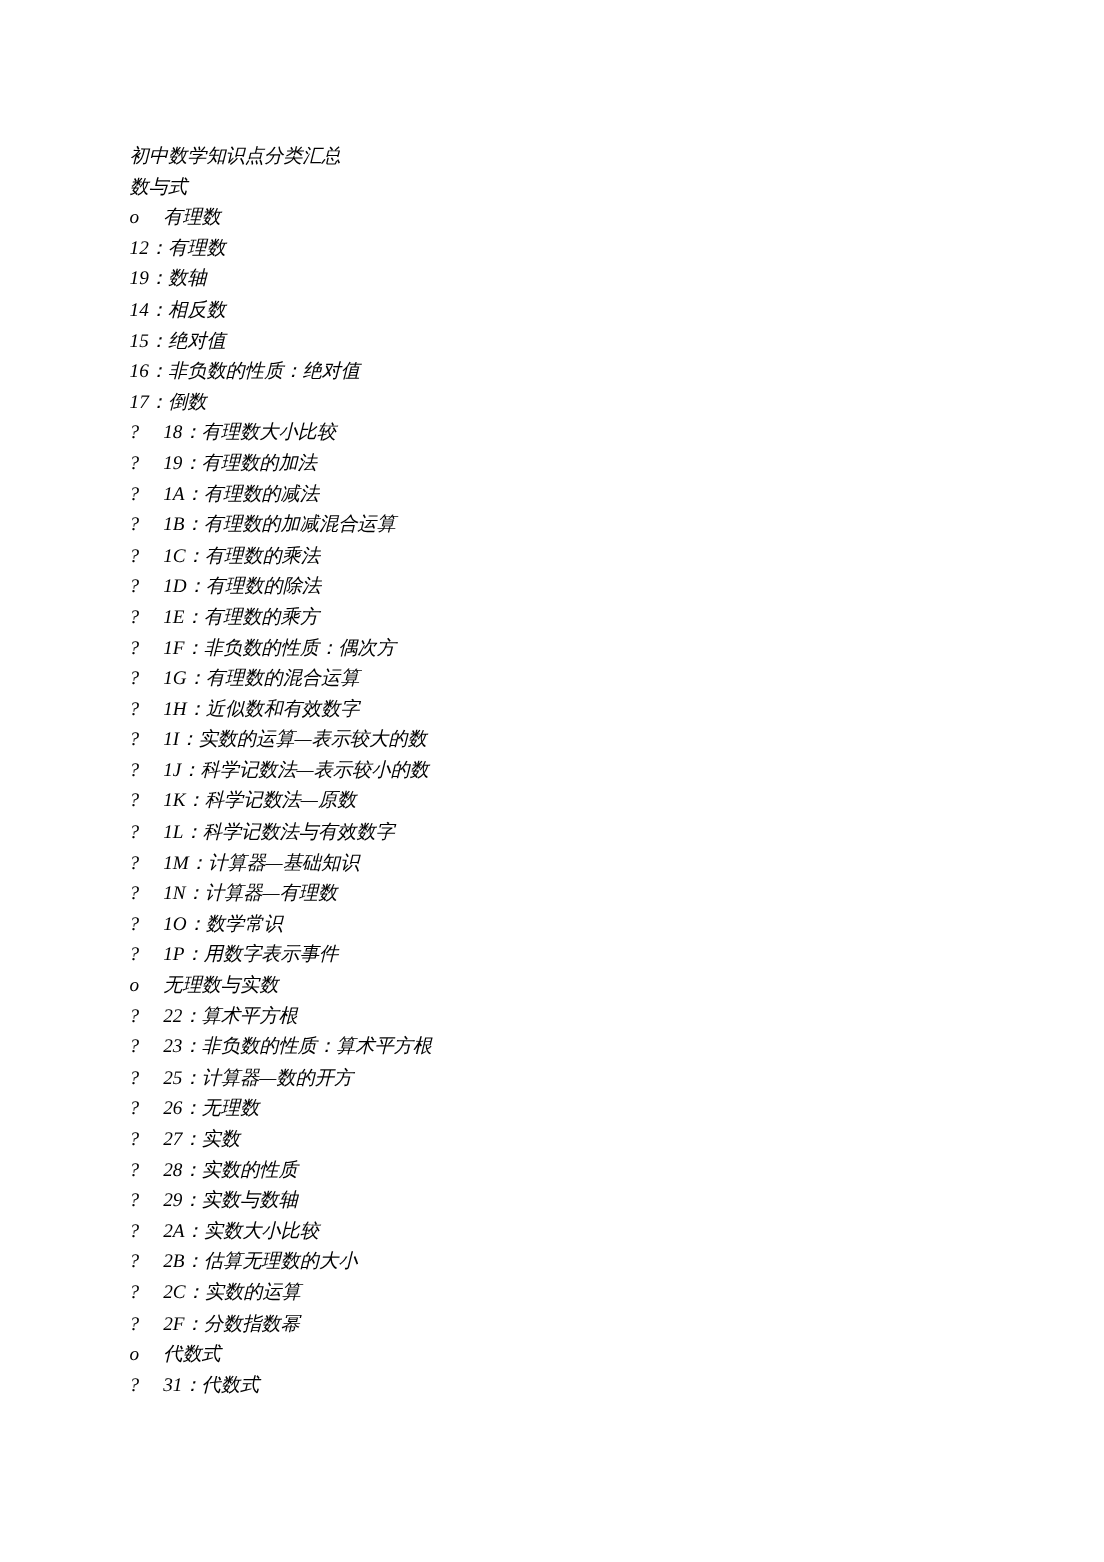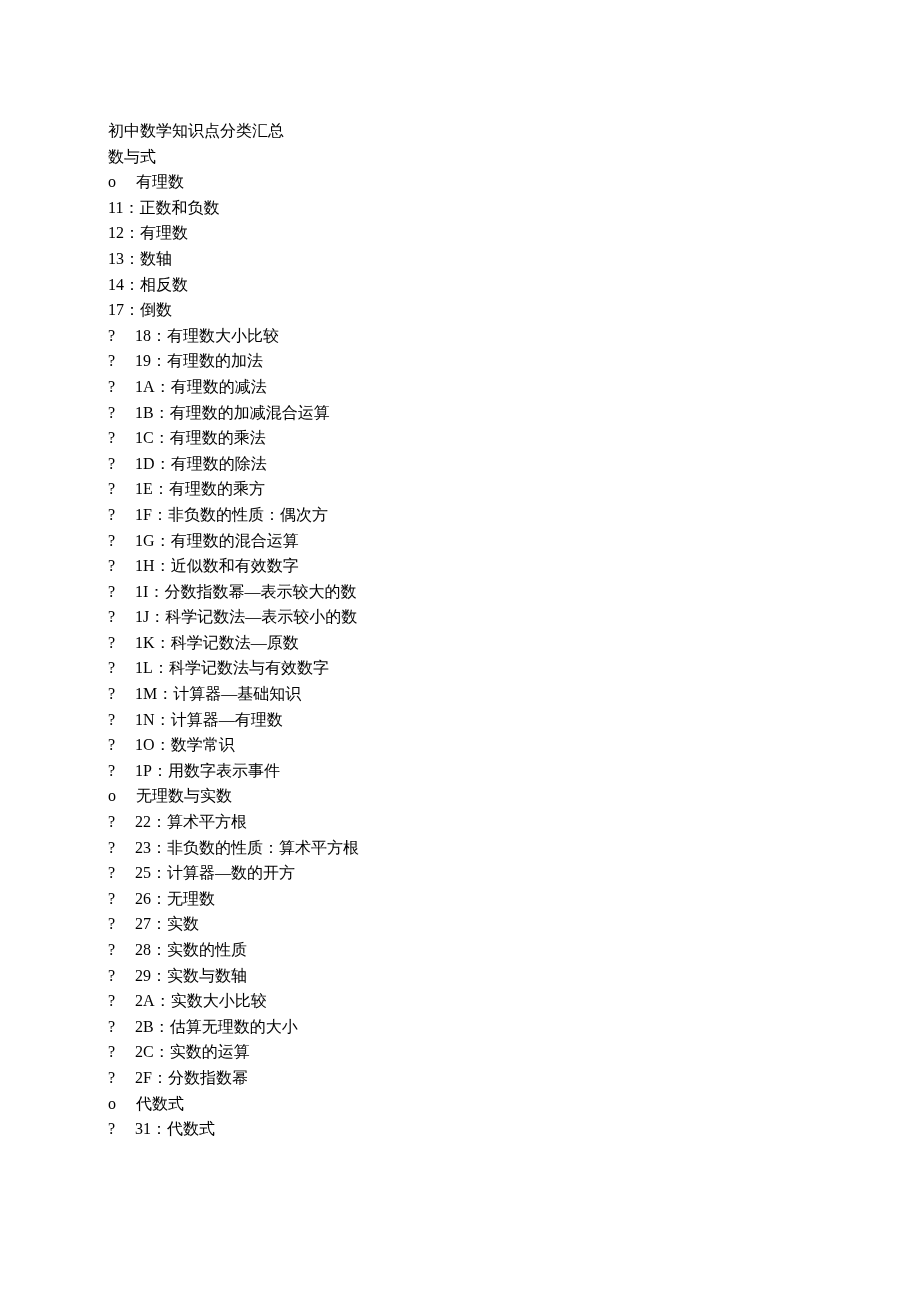--- a/index.html
+++ b/index.html
@@ -11,46 +11,48 @@
     color: #000000;
     line-height: 1.6;
     width: 920px;
   }
   .page {
     padding: 118px 0 0 108px;
     box-sizing: border-box;
   }
   .line {
     white-space: pre;
+    font-style: italic;
   }
 </style>
 </head>
 <body>
 
 <div class="page">
   <div class="line">初中数学知识点分类汇总</div>
   <div class="line">数与式</div>
   <div id="lines">
       <div class="line">o     有理数</div>
-      <div class="line">11：正数和负数</div>
       <div class="line">12：有理数</div>
-      <div class="line">13：数轴</div>
+      <div class="line">19：数轴</div>
       <div class="line">14：相反数</div>
+      <div class="line">15：绝对值</div>
+      <div class="line">16：非负数的性质：绝对值</div>
       <div class="line">17：倒数</div>
       <div class="line">?     18：有理数大小比较</div>
       <div class="line">?     19：有理数的加法</div>
       <div class="line">?     1A：有理数的减法</div>
       <div class="line">?     1B：有理数的加减混合运算</div>
       <div class="line">?     1C：有理数的乘法</div>
       <div class="line">?     1D：有理数的除法</div>
       <div class="line">?     1E：有理数的乘方</div>
       <div class="line">?     1F：非负数的性质：偶次方</div>
       <div class="line">?     1G：有理数的混合运算</div>
       <div class="line">?     1H：近似数和有效数字</div>
-      <div class="line">?     1I：分数指数幂—表示较大的数</div>
+      <div class="line">?     1I：实数的运算—表示较大的数</div>
       <div class="line">?     1J：科学记数法—表示较小的数</div>
       <div class="line">?     1K：科学记数法—原数</div>
       <div class="line">?     1L：科学记数法与有效数字</div>
       <div class="line">?     1M：计算器—基础知识</div>
       <div class="line">?     1N：计算器—有理数</div>
       <div class="line">?     1O：数学常识</div>
       <div class="line">?     1P：用数字表示事件</div>
       <div class="line">o     无理数与实数</div>
       <div class="line">?     22：算术平方根</div>
       <div class="line">?     23：非负数的性质：算术平方根</div>

